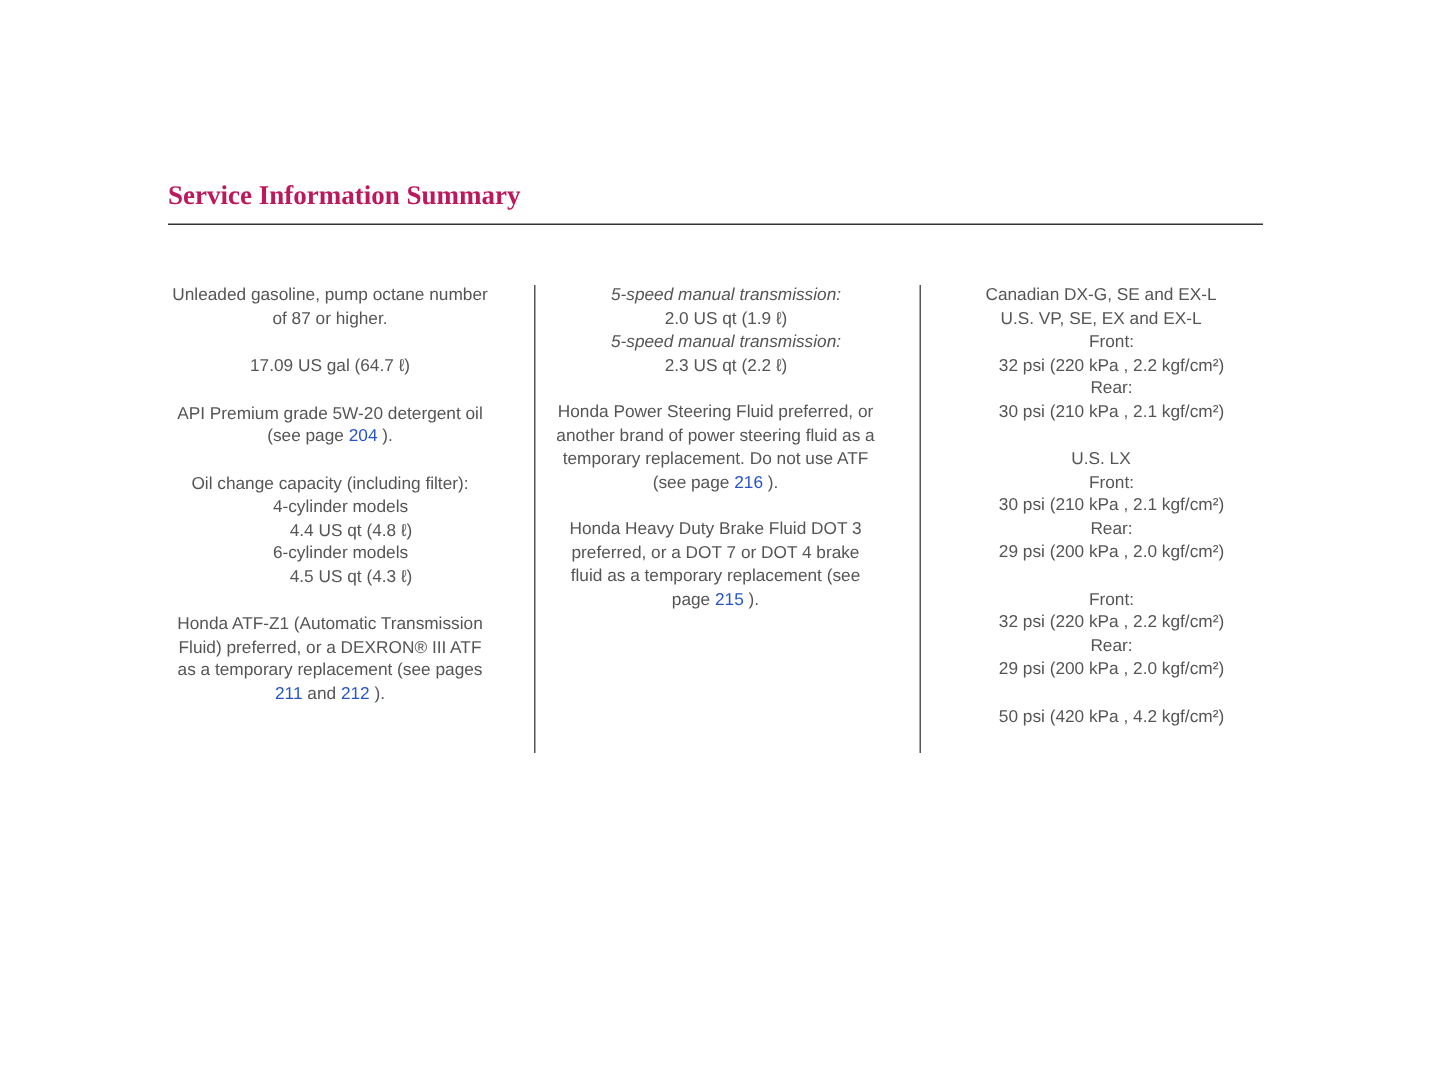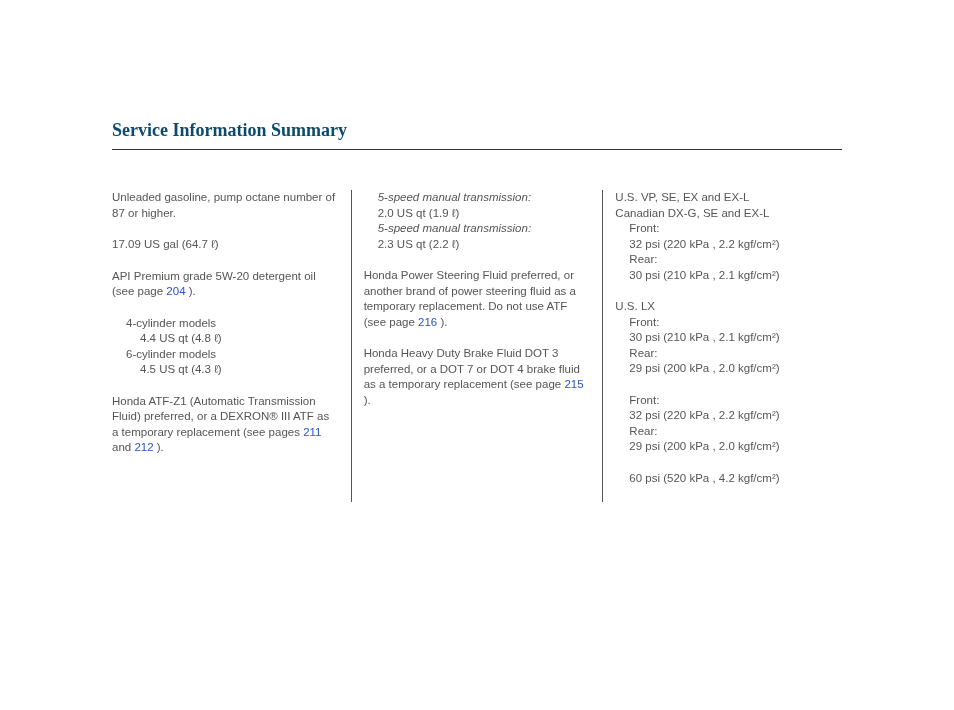--- a/index.html
+++ b/index.html
@@ -8,28 +8,29 @@
     background: #fff;
     width: 954px;
     height: 710px;
     padding: 120px 112px 0 112px;
     color: #333;
   }
   .title {
     font-family: Georgia, 'Times New Roman', serif;
     font-weight: bold;
     font-size: 18px;
-    color: #0c4a6e;
+    color: #be185d;
     padding-bottom: 8px;
     border-bottom: 1px solid #333;
     margin-bottom: 40px;
   }
   .columns {
     display: flex;
-    gap: 0;
+    gap: 16px;
+    text-align: center;
   }
   .col {
     flex: 1;
     font-size: 11.5px;
     line-height: 1.35;
     color: #555;
     padding: 0 12px;
   }
   .col:first-child { padding-left: 0; }
   .col:last-child { padding-right: 0; }
@@ -47,20 +48,21 @@
 
 <div class="columns">
 
   <div class="col">
     <div class="block">Unleaded gasoline, pump octane number of 87 or higher.</div>
     <div class="block">17.09 US gal (64.7 ℓ)</div>
     <div class="block">
       <span>API Premium grade 5W-20 detergent oil (see page </span><span class="link">204</span><span> ).</span>
     </div>
     <div class="block">
+      <div>Oil change capacity (including filter):</div>
       <div class="indent1">4-cylinder models</div>
       <div class="indent2">4.4 US qt (4.8 ℓ)</div>
       <div class="indent1">6-cylinder models</div>
       <div class="indent2">4.5 US qt (4.3 ℓ)</div>
     </div>
     <div class="block">
       <span>Honda ATF-Z1 (Automatic Transmission Fluid) preferred, or a DEXRON® III ATF as a temporary replacement (see pages </span><span class="link">211</span><span> and </span><span class="link">212</span><span> ).</span>
     </div>
   </div>
 
@@ -74,36 +76,36 @@
     <div class="block">
       <span>Honda Power Steering Fluid preferred, or another brand of power steering fluid as a temporary replacement. Do not use ATF (see page </span><span class="link">216</span><span> ).</span>
     </div>
     <div class="block">
       <span>Honda Heavy Duty Brake Fluid DOT 3 preferred, or a DOT 7 or DOT 4 brake fluid as a temporary replacement (see page </span><span class="link">215</span><span> ).</span>
     </div>
   </div>
 
   <div class="col">
     <div class="block">
+      <div>Canadian DX-G, SE and EX-L</div>
       <div>U.S. VP, SE, EX and EX-L</div>
-      <div>Canadian DX-G, SE and EX-L</div>
       <div class="indent1">Front:</div>
       <div class="indent1">32 psi (220 kPa , 2.2 kgf/cm²)</div>
       <div class="indent1">Rear:</div>
       <div class="indent1">30 psi (210 kPa , 2.1 kgf/cm²)</div>
     </div>
     <div class="block">
       <div>U.S. LX</div>
       <div class="indent1">Front:</div>
       <div class="indent1">30 psi (210 kPa , 2.1 kgf/cm²)</div>
       <div class="indent1">Rear:</div>
       <div class="indent1">29 psi (200 kPa , 2.0 kgf/cm²)</div>
     </div>
     <div class="block">
       <div class="indent1">Front:</div>
       <div class="indent1">32 psi (220 kPa , 2.2 kgf/cm²)</div>
       <div class="indent1">Rear:</div>
       <div class="indent1">29 psi (200 kPa , 2.0 kgf/cm²)</div>
     </div>
-    <div class="block indent1">60 psi (520 kPa , 4.2 kgf/cm²)</div>
+    <div class="block indent1">50 psi (420 kPa , 4.2 kgf/cm²)</div>
   </div>
 
 </div>
 
 </body></html>

